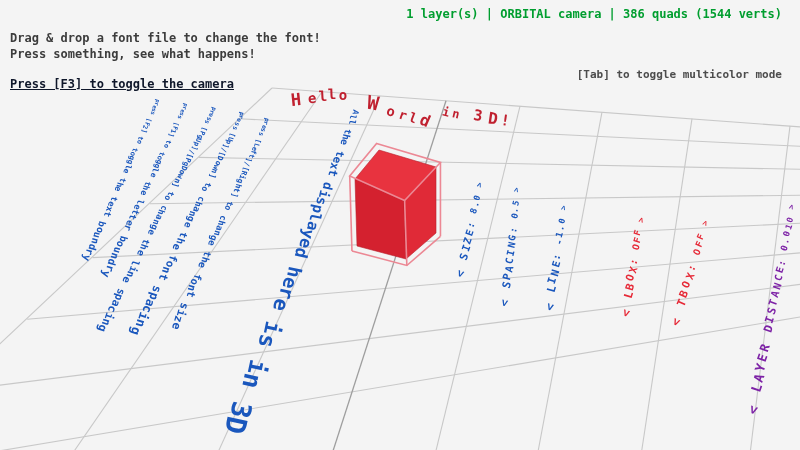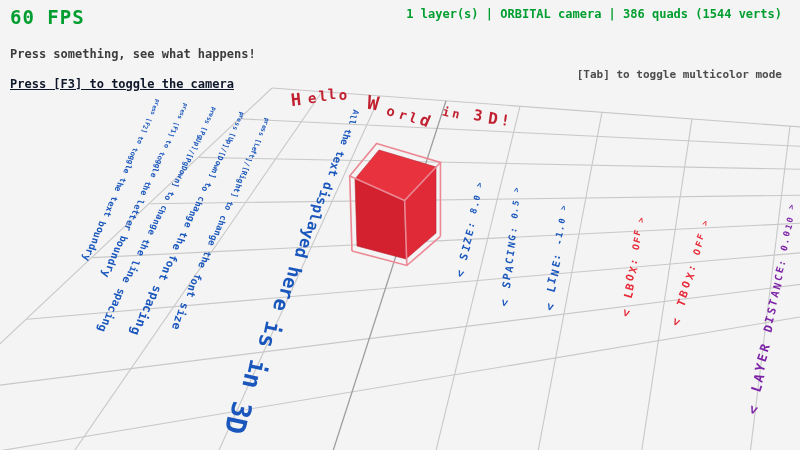--- a/index.html
+++ b/index.html
@@ -380,19 +380,19 @@
       <span class="glyph" style="left: 403px; top: 115px; font-size: 13px; color: rgb(192, 32, 47); transform: translate(-50%, -50%) rotate(19deg);">r</span>
       <span class="glyph" style="left: 413px; top: 118px; font-size: 13px; color: rgb(192, 32, 47); transform: translate(-50%, -50%) rotate(21deg);">l</span>
       <span class="glyph" style="left: 425px; top: 121px; font-size: 16px; color: rgb(192, 32, 47); transform: translate(-50%, -50%) rotate(24deg);">d</span>
       <span class="glyph" style="left: 446px; top: 112px; font-size: 12px; color: rgb(192, 32, 47); transform: translate(-50%, -50%) rotate(15deg);">i</span>
       <span class="glyph" style="left: 456px; top: 114px; font-size: 12px; color: rgb(192, 32, 47); transform: translate(-50%, -50%) rotate(13deg);">n</span>
       <span class="glyph" style="left: 478px; top: 116px; font-size: 15px; color: rgb(192, 32, 47); transform: translate(-50%, -50%) rotate(9deg);">3</span>
       <span class="glyph" style="left: 493px; top: 119px; font-size: 16px; color: rgb(192, 32, 47); transform: translate(-50%, -50%) rotate(8deg);">D</span>
       <span class="glyph" style="left: 505px; top: 121px; font-size: 15px; color: rgb(192, 32, 47); transform: translate(-50%, -50%) rotate(8deg);">!</span>
     </div>
 
-  <div id="fps" class="hud" style="color: rgb(0, 158, 47);">60 FPS</div>
+  <div id="lh0" class="lhint" style="color: rgb(60, 60, 60);">Drag &amp; drop a font file to change the font!</div>
   <div id="lh1" class="lhint" style="color: rgb(60, 60, 60);">Press something, see what happens!</div>
   <div id="lh2" class="lhint" style="color: #0f172a; text-decoration: underline;">Press [F3] to toggle the camera</div>
 
   <div id="status" class="hud" style="color: rgb(0, 158, 47);">1 layer(s) | ORBITAL camera |  386 quads (1544 verts)</div>
   <div id="rh3" class="rhint" style="color: rgb(76, 76, 76);">[Tab] to toggle multicolor mode</div>
 </div>
 
 </body></html>

